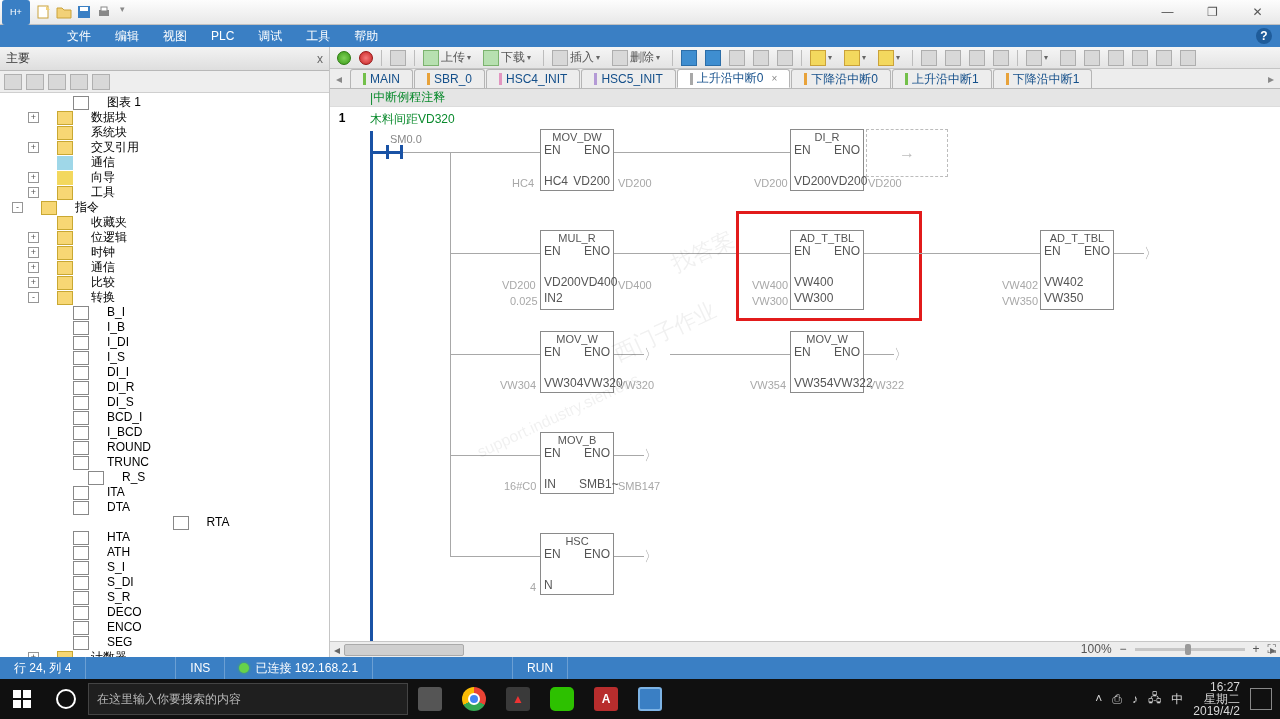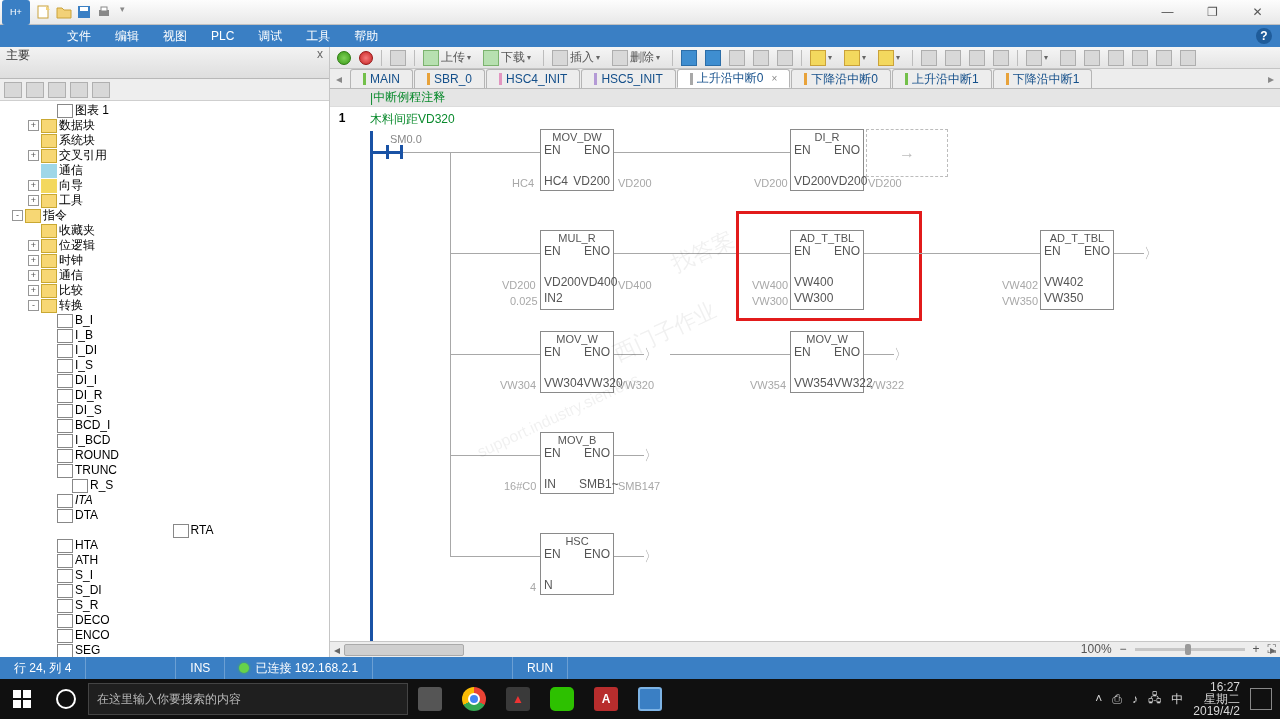--- a/index.html
+++ b/index.html
@@ -16,26 +16,26 @@
 
 .menu-bar { height: 22px; background: #3a7fc4; display: flex; align-items: center; color: #fff; padding-left: 55px; }
 .menu-bar .menu-item { padding: 0 12px; line-height: 22px; }
 .menu-bar .help-icon { margin-left: auto; margin-right: 8px; width: 16px; height: 16px; border-radius: 50%; background: #1f5c9a; color: #fff; text-align: center; line-height: 16px; font-weight: bold; }
 
 
 .work-area { display: flex; height: 610px; }
 
 
 .left-col { width: 330px; display: flex; flex-direction: column; border-right: 1px solid #c5c5c5; }
-.panel-header { height: 32px; background: linear-gradient(#f3f3f3,#dedede); border-bottom: 1px solid #b8b8b8; display: flex; align-items: flex-start; padding: 0 6px; color: #333; }
+.panel-header { height: 24px; background: linear-gradient(#f3f3f3,#dedede); border-bottom: 1px solid #b8b8b8; display: flex; align-items: center; padding: 0 6px; color: #333; }
 .panel-header .close-x { margin-left: auto; color: #666; }
 .panel-toolbar { height: 22px; background: #eeeeee; border-bottom: 1px solid #cfcfcf; display: flex; align-items: center; padding-left: 4px; gap: 4px; }
 .panel-toolbar .tb-icon { width: 18px; height: 16px; background: #d8d8d8; border: 1px solid #b0b0b0; }
 .tree { flex: 1; overflow: auto; background: #fff; padding: 2px 0; font-size: 12px; line-height: 15px; color: #000; }
-.tree .node { display: flex; align-items: center; height: 15px; white-space: nowrap; }
+.tree .node { display: flex; align-items: center; height: 15px; white-space: nowrap; gap: 16px; }
 .tree .exp { width: 11px; height: 11px; border: 1px solid #969696; color: #555; font-size: 9px; line-height: 9px; text-align: center; margin-right: 2px; background: #fff; }
 .tree .exp.blank { border: none; background: none; }
 .tree .ico { width: 16px; height: 14px; margin-right: 2px; display: inline-flex; align-items: center; justify-content: center; }
 .tree .ico.folder { background: #f7d774; border: 1px solid #c9a832; }
 .tree .ico.page { background: #fff; border: 1px solid #888; }
 .tree .ico.cyan { background: #9fd7e8; }
 .tree .ico.yellow { background: #f3d85e; }
 
 
 .right-col { flex: 1; display: flex; flex-direction: column; background: #e5e5e5; overflow: hidden; }
@@ -289,21 +289,21 @@
         <div class="node" style="padding-left: 44px;">
           <span class="exp blank"></span>
           <span class="ico page"></span>
           <span>TRUNC</span>
         </div>
         <div class="node" style="padding-left: 44px; margin-left: 15px;">
           <span class="exp blank"></span>
           <span class="ico page"></span>
           <span>R_S</span>
         </div>
-        <div class="node" style="padding-left: 44px; font-style: italic;">
+        <div class="node" style="padding-left: 44px;">
           <span class="exp blank"></span>
           <span class="ico page"></span>
           <span>ITA</span>
         </div>
         <div class="node" style="padding-left: 44px;">
           <span class="exp blank"></span>
           <span class="ico page"></span>
           <span>DTA</span>
         </div>
         <div class="node" style="padding-left: 44px; justify-content: center;">

